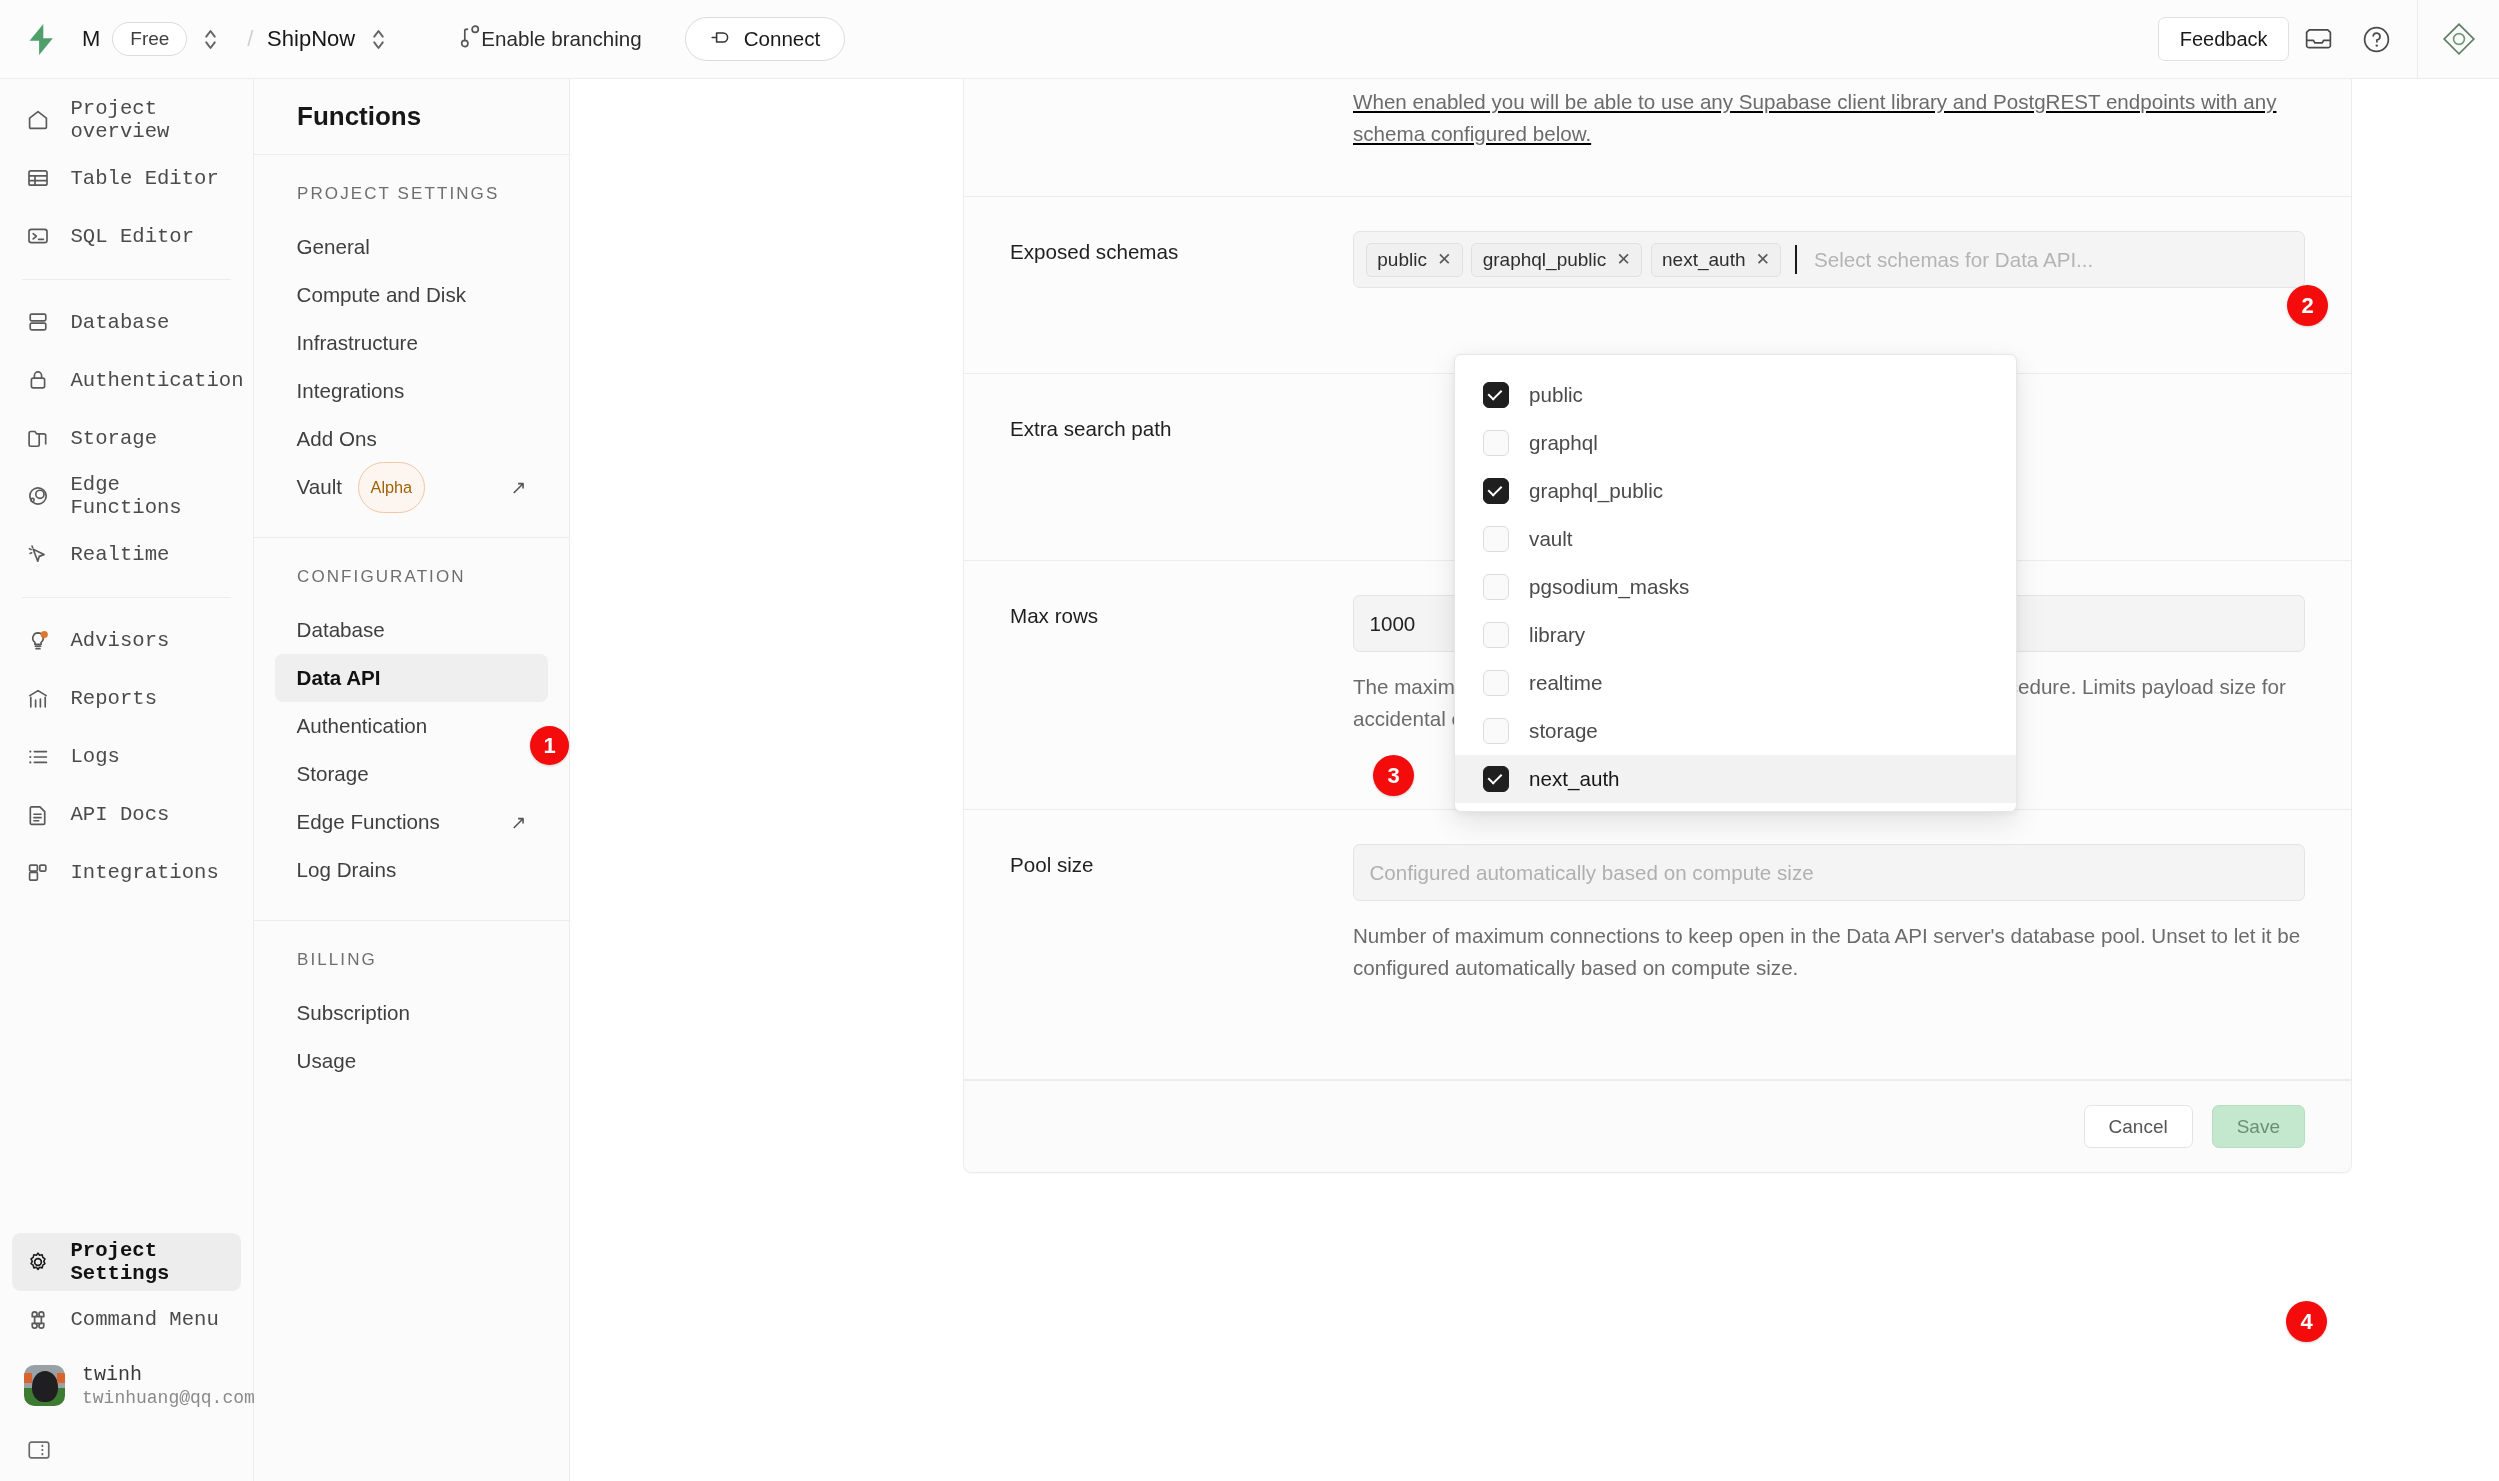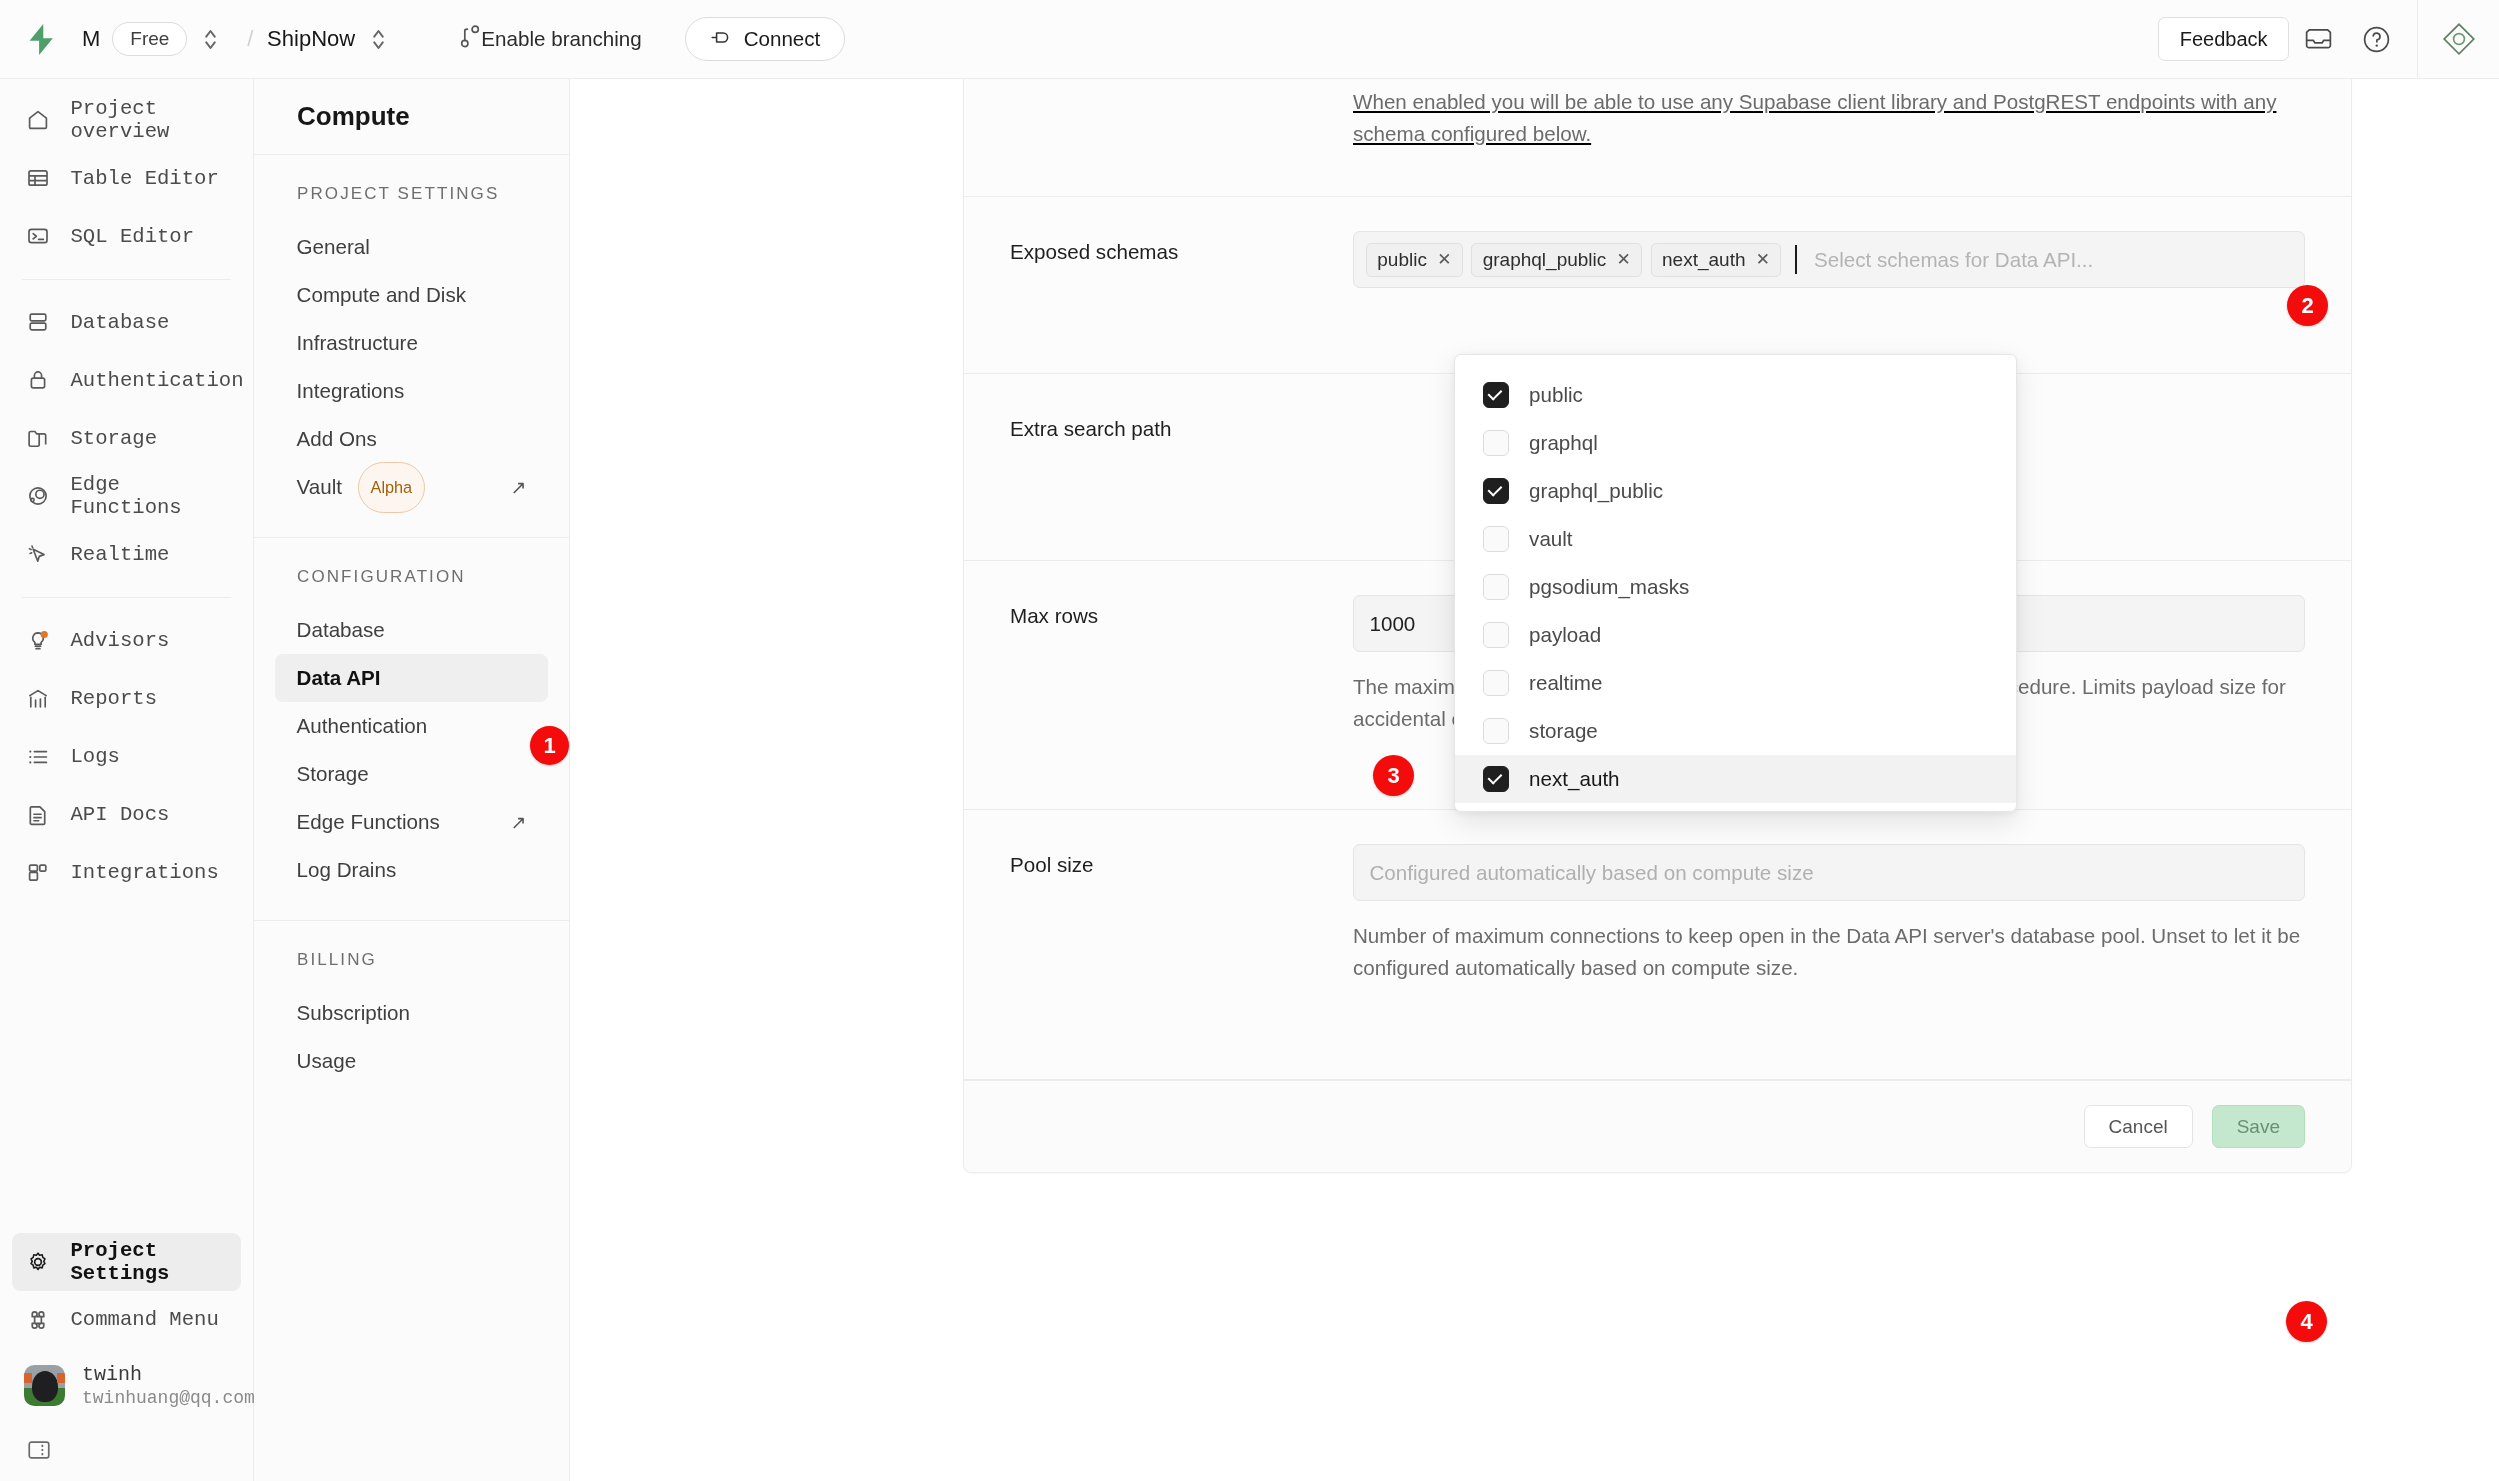--- a/index.html
+++ b/index.html
@@ -431,21 +431,21 @@
     <div class="panel-toggle">
       <svg width="26" height="26" viewBox="0 0 20 20">
           <rect x="2.5" y="4" width="15" height="12" rx="1.6" stroke="#6a6a6a" stroke-width="1.3" fill="none"></rect>
           <path d="M12.6 6 v8" stroke="#6a6a6a" stroke-width="1.3" stroke-dasharray="1.6 1.6"></path>
         </svg>
     </div>
   </div>
 </div>
 
 <div class="settingsnav">
-  <div class="settings-head">Compute</div>
+  <div class="settings-head">Functions</div>
 
   <div class="s-block">
     <div class="s-title">PROJECT SETTINGS</div>
     <div class="s-item">
         <span>General</span>
       </div>
     <div class="s-item">
         <span>Compute and Disk</span>
       </div>
     <div class="s-item">
@@ -575,21 +575,21 @@
   <div class="dd-item">
     <span class="cbx"></span>
     <span>vault</span>
   </div>
   <div class="dd-item">
     <span class="cbx"></span>
     <span>pgsodium_masks</span>
   </div>
   <div class="dd-item">
     <span class="cbx"></span>
-    <span>payload</span>
+    <span>library</span>
   </div>
   <div class="dd-item">
     <span class="cbx"></span>
     <span>realtime</span>
   </div>
   <div class="dd-item">
     <span class="cbx"></span>
     <span>storage</span>
   </div>
   <div class="dd-item highlight">

